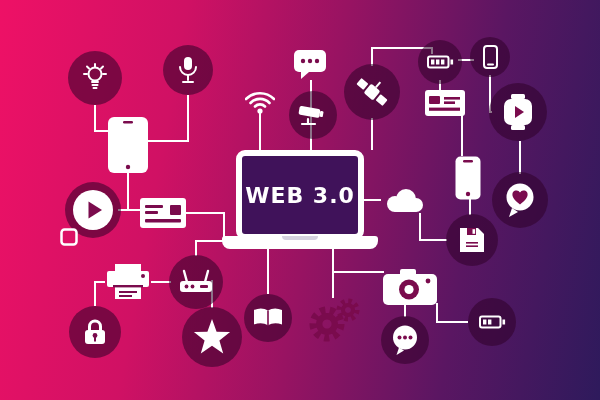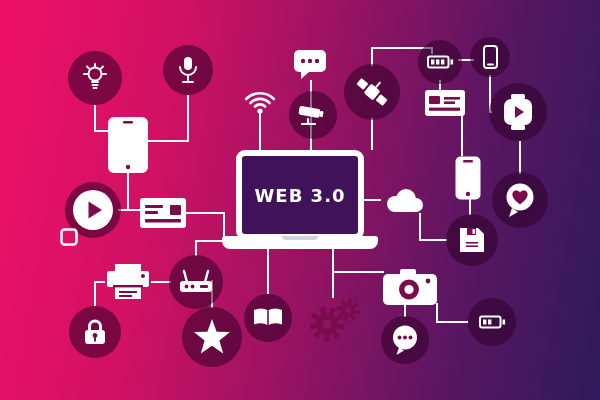--- a/index.html
+++ b/index.html
@@ -10,21 +10,21 @@
   }
   .lines{position:absolute;left:0;top:0;}
   .badge{position:absolute;border-radius:50%;background:rgba(48,0,40,0.55);
          display:flex;align-items:center;justify-content:center;}
   .icon{position:absolute;display:flex;align-items:center;justify-content:center;}
   .laptop-screen{
     position:absolute;left:236px;top:150px;width:128px;height:90px;box-sizing:border-box;
     border:6px solid #ffffff;border-radius:9px;background:#40125a;
     display:flex;align-items:center;justify-content:center;
   }
-  .laptop-title{color:#ffffff;font-weight:bold;font-size:18px;letter-spacing:1px;white-space:nowrap;}
+  .laptop-title{color:#ffffff;font-weight:bold;font-size:22px;letter-spacing:1px;white-space:nowrap;}
   .laptop-base{
     position:absolute;left:222px;top:236px;width:156px;height:13px;background:#ffffff;
     border-radius:3px 3px 8px 8px;
   }
   .laptop-base .notch{
     position:absolute;left:50%;top:0;transform:translateX(-50%);
     width:36px;height:4px;background:#d6d2e0;border-radius:0 0 4px 4px;
   }
 </style>
 </head>

